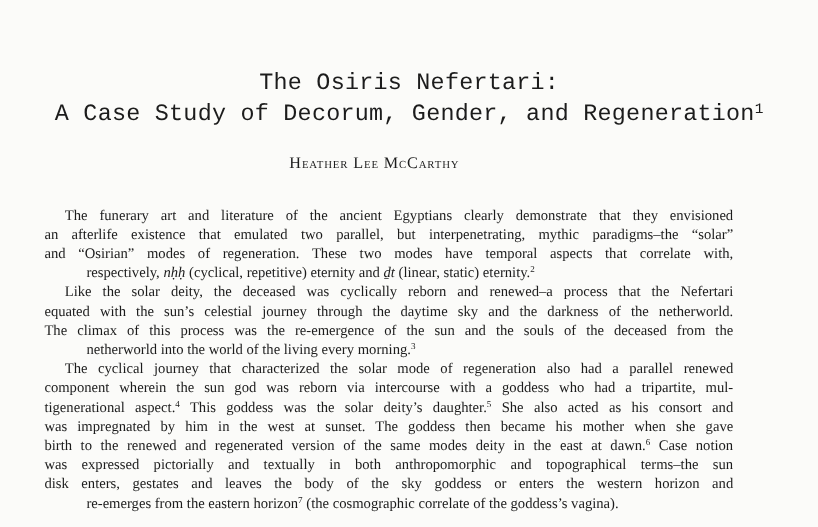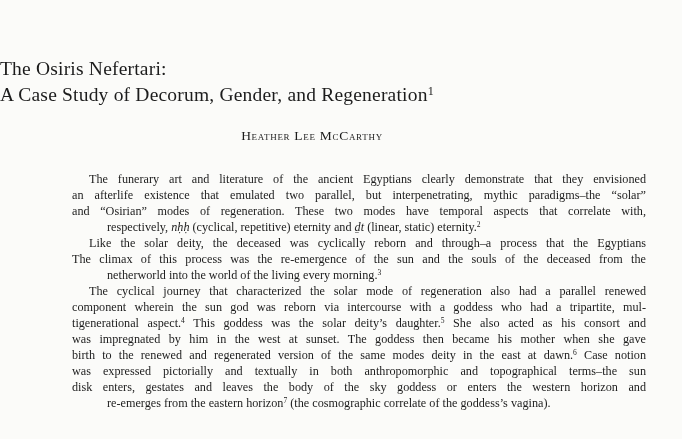--- a/index.html
+++ b/index.html
@@ -12,38 +12,39 @@
   }
   .sheet {
     position: relative;
     width: 682px; height: 439px;
     background: #fbfbf9;
   }
   .title {
     position: absolute;
     top: 56px; left: 0; width: 682px;
     margin: 0;
-    text-align: left;
+    text-align: center;
     font-size: 19.5px;
     line-height: 26px;
     font-weight: normal;
     letter-spacing: 0.2px;
+    font-family: Liberation Mono, monospace;
   }
   .title .title-line { display: block; }
   .author {
     position: absolute;
     top: 128px; left: 0; width: 624px;
     text-align: center;
     font-variant: small-caps;
     font-size: 13.5px;
     letter-spacing: 0.7px;
   }
   .bodytext {
     position: absolute;
-    top: 171px; left: 72px; width: 574px;
+    top: 171px; left: 37px; width: 574px;
     font-size: 12.2px;
     line-height: 16px;
   }
   .para { margin: 0; }
   .line {
     text-align: justify;
     text-align-last: justify;
     white-space: normal;
   }
   .line.first { text-indent: 17px; }
@@ -67,21 +68,22 @@
   </h1>
   <div class="author">Heather Lee McCarthy</div>
   <div class="bodytext">
       <div class="para">
         <div class="line first"><span>The funerary art and literature of the ancient Egyptians clearly demonstrate that they envisioned</span></div>
         <div class="line"><span>an afterlife existence that emulated two parallel, but interpenetrating, mythic paradigms–the “solar”</span></div>
         <div class="line"><span>and “Osirian” modes of regeneration. These two modes have temporal aspects that correlate with,</span></div>
         <div class="line endpara"><span>respectively, </span><i>nḥḥ</i><span> (cyclical, repetitive) eternity and </span><i>ḏt</i><span> (linear, static) eternity.</span><sup>2</sup></div>
       </div>
       <div class="para">
-        <div class="line first"><span>Like the solar deity, the deceased was cyclically reborn and through–a process that the Egyptians</span></div>
+        <div class="line first"><span>Like the solar deity, the deceased was cyclically reborn and renewed–a process that the Nefertari</span></div>
+        <div class="line"><span>equated with the sun’s celestial journey through the daytime sky and the darkness of the netherworld.</span></div>
         <div class="line"><span>The climax of this process was the re-emergence of the sun and the souls of the deceased from the</span></div>
         <div class="line endpara"><span>netherworld into the world of the living every morning.</span><sup>3</sup></div>
       </div>
       <div class="para">
         <div class="line first"><span>The cyclical journey that characterized the solar mode of regeneration also had a parallel renewed</span></div>
         <div class="line"><span>component wherein the sun god was reborn via intercourse with a goddess who had a tripartite, mul-</span></div>
         <div class="line"><span>tigenerational aspect.</span><sup>4</sup><span> This goddess was the solar deity’s daughter.</span><sup>5</sup><span> She also acted as his consort and</span></div>
         <div class="line"><span>was impregnated by him in the west at sunset. The goddess then became his mother when she gave</span></div>
         <div class="line"><span>birth to the renewed and regenerated version of the same modes deity in the east at dawn.</span><sup>6</sup><span> Case notion</span></div>
         <div class="line"><span>was expressed pictorially and textually in both anthropomorphic and topographical terms–the sun</span></div>

